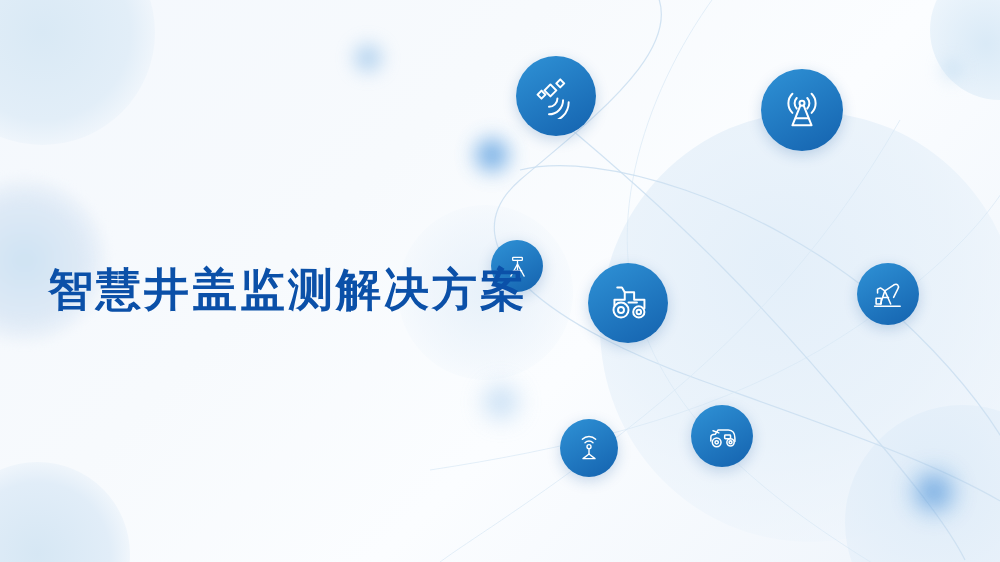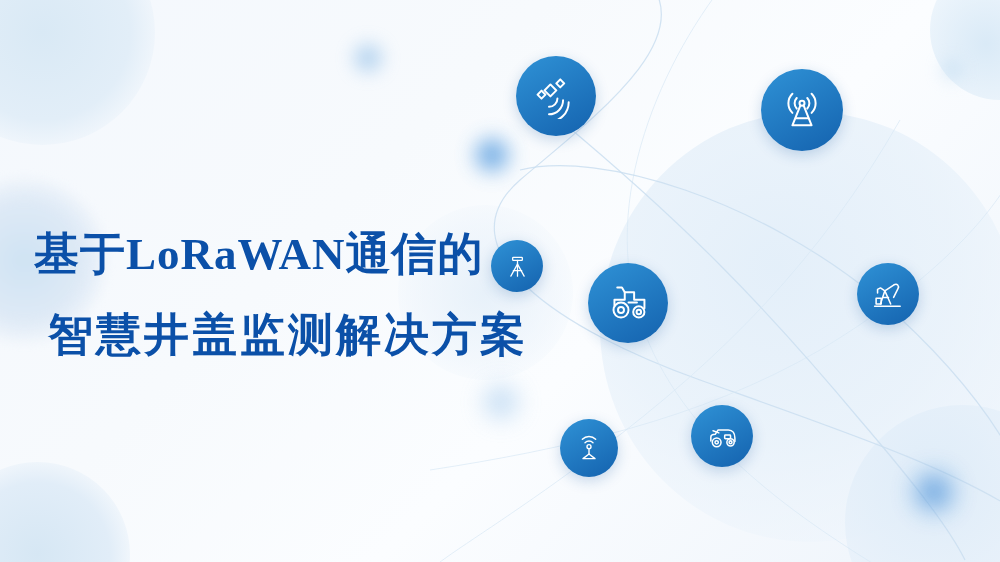--- a/index.html
+++ b/index.html
@@ -221,17 +221,16 @@
             <circle cx="35" cy="32" r="2"></circle>
             <path d="M8 30 V25 C8 22 11 21 14 21 L18 15 H32 C38 15 41 20 41 26 V31"></path>
             <path d="M11 16 L19 19"></path>
             <rect x="27" y="22" width="8" height="5" rx="1"></rect>
           </svg>
         </span>
       </div>
     </div>
 
   <div id="title-block">
-    <div class="title-line" id="title-line-1" style="color: rgb(11, 80, 168);">基于LoRaWAN通信的</div>
     <div class="title-line" id="title-line-2" style="color: rgb(11, 80, 168);">智慧井盖监测解决方案</div>
   </div>
 
 </div>
 
 </body></html>

